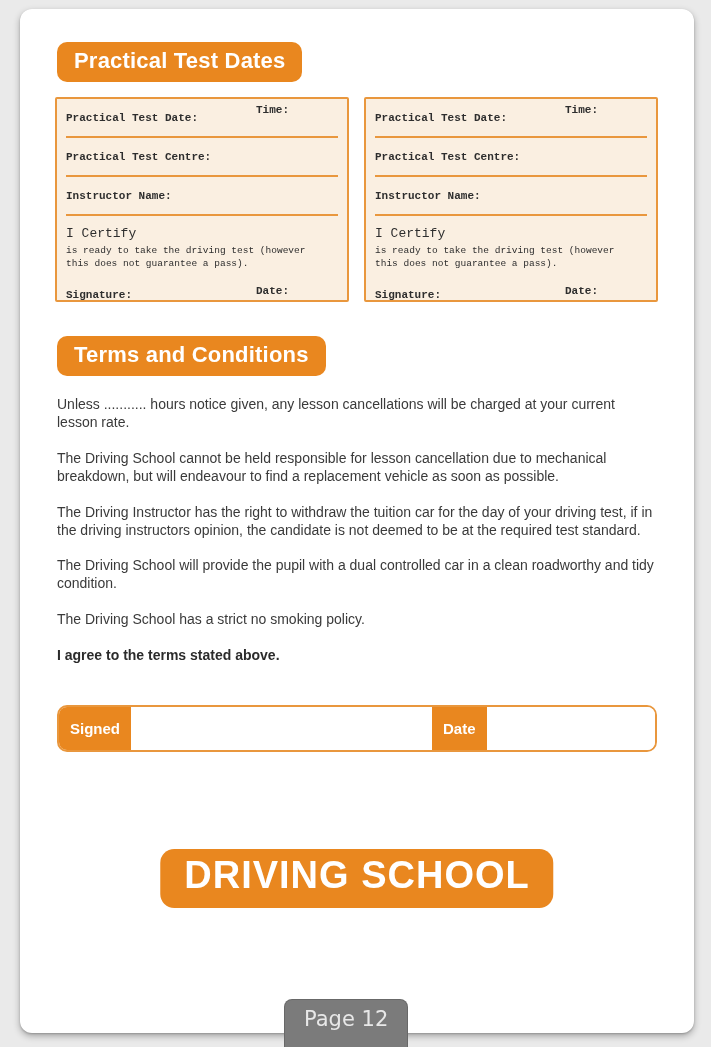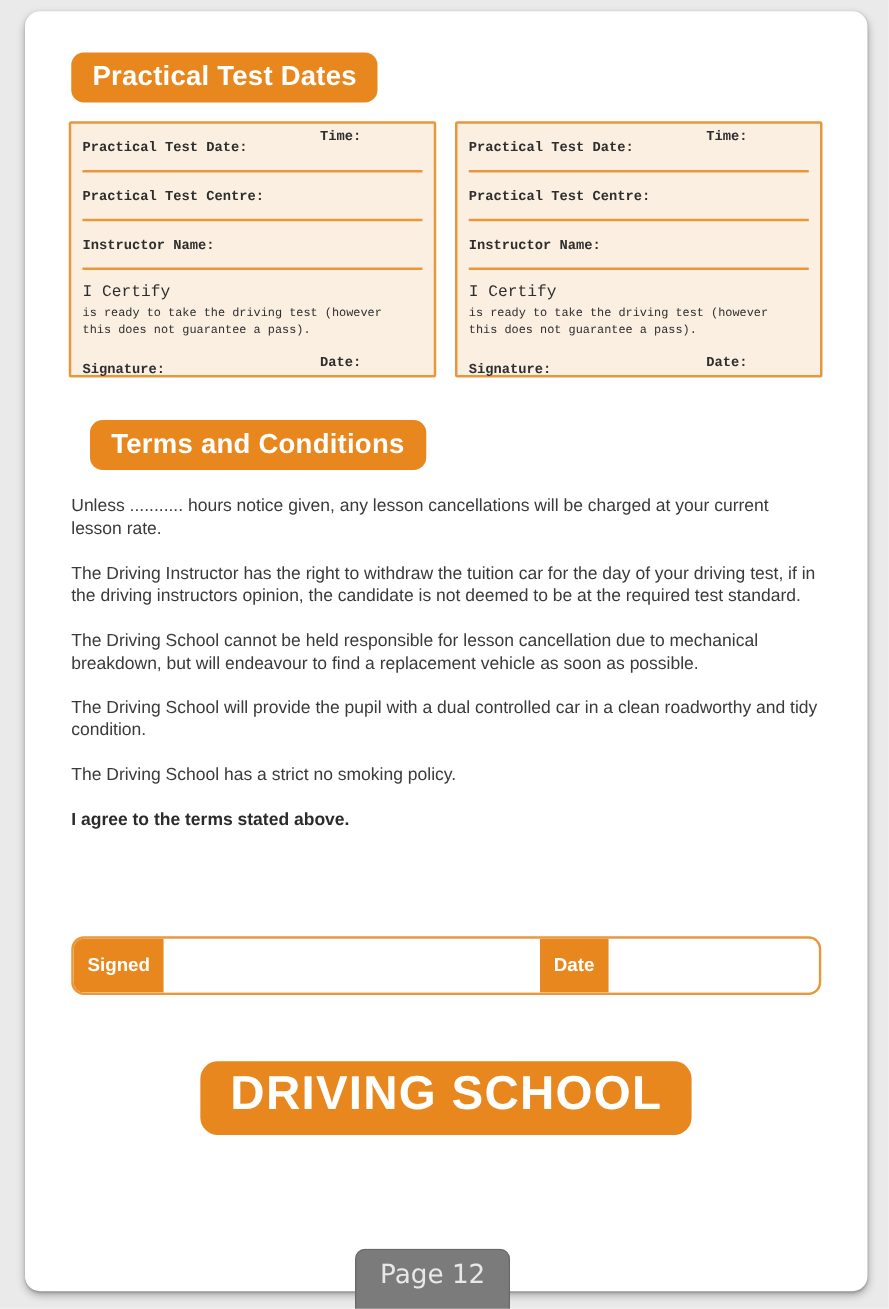--- a/index.html
+++ b/index.html
@@ -20,21 +20,21 @@
   .badge {
     position:absolute;
     background:#E9871F; color:#FFFFFF;
     font-weight:bold; font-size:22px;
     padding:6px 17px 8px;
     border-radius:10px;
     letter-spacing:0.2px;
     white-space:nowrap;
   }
   .badge1 { left:37px; top:33px; }
-  .badge2 { left:37px; top:327px;margin-left:15px; }
+  .badge2 { left:37px; top:327px; }
 
   .cards {
     position:absolute; left:35px; top:88px;
     width:603px; height:205px;
     display:flex; gap:15px;
   }
   .card {
     flex:1 1 0; box-sizing:border-box;
     background:#FAEFE1;
     border:2px solid #E9973D;
@@ -67,21 +67,20 @@
 
   .signed-row {
     position:absolute; left:37px; top:696px;
     width:600px; height:47px;
     box-sizing:border-box;
     border:2px solid #E9973D;
     border-radius:10px;
     background:#FFFFFF;
     display:flex;
     overflow:hidden;
-    margin-top:44px;
   }
   .srlabel {
     background:#E9871F; color:#FFFFFF;
     font-weight:bold; font-size:15px;
     display:flex; align-items:center;
     padding:0 11px;
     flex:0 0 auto;
   }
   .srfield { background:#FFFFFF; }
   .srfield-signed { flex:0 0 301px; }
@@ -160,22 +159,22 @@
         <span class="flabel time">Date:</span>
       </div>
     </div>
 
   </div>
 
   <div class="badge badge2">Terms and Conditions</div>
 
   <div class="terms">
     <p>Unless ........... hours notice given, any lesson cancellations will be charged at your current lesson rate.</p>
+    <p>The Driving School cannot be held responsible for lesson cancellation due to mechanical breakdown, but will endeavour to find a replacement vehicle as soon as possible.</p>
     <p>The Driving Instructor has the right to withdraw the tuition car for the day of your driving test, if in the driving instructors opinion, the candidate is not deemed to be at the required test standard.</p>
-    <p>The Driving School cannot be held responsible for lesson cancellation due to mechanical breakdown, but will endeavour to find a replacement vehicle as soon as possible.</p>
     <p>The Driving School will provide the pupil with a dual controlled car in a clean roadworthy and tidy condition.</p>
     <p>The Driving School has a strict no smoking policy.</p>
     <p class="agree">I agree to the terms stated above.</p>
   </div>
 
   <div class="signed-row">
     <div class="srlabel">Signed</div>
     <div class="srfield srfield-signed"></div>
     <div class="srlabel">Date</div>
     <div class="srfield srfield-date"></div>

